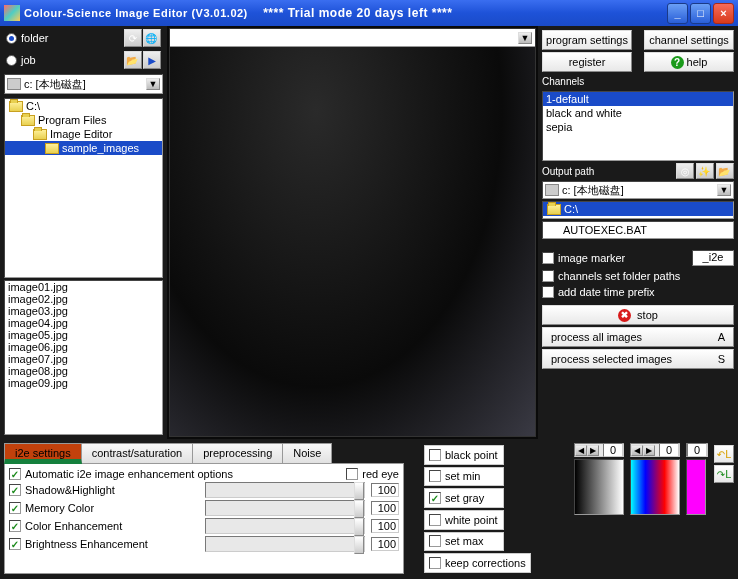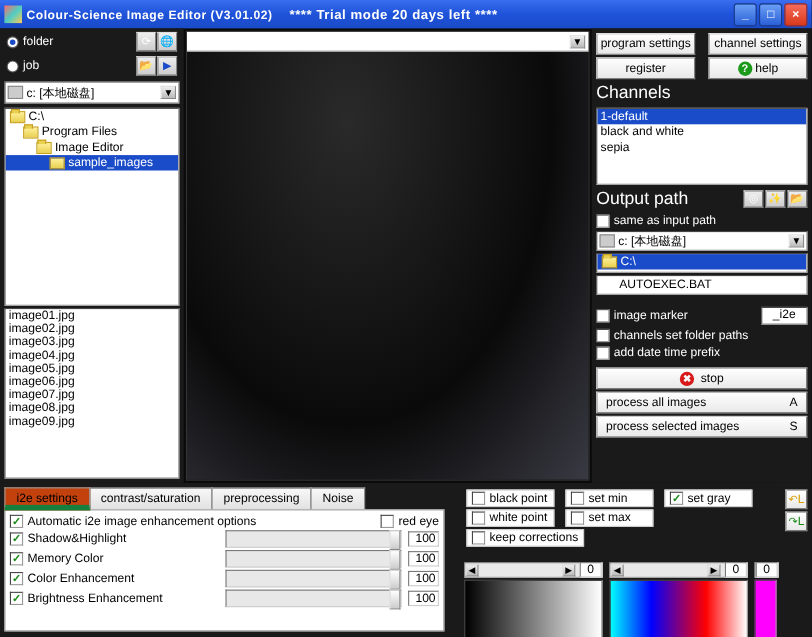--- a/index.html
+++ b/index.html
@@ -46,21 +46,21 @@
 
 .preview { flex: 1; background: radial-gradient(ellipse at 40% 20%, #2a2a2a, #0a0a0a 60%, #3a3a44 100%); position: relative; border: 1px solid #333; margin: 2px; }
 .preview-top { height: 18px; background: #fff; border-bottom: 1px solid #999; display: flex; align-items: center; padding: 0 3px; font-size: 10px; }
 .preview-top .dd { width: 14px; background: linear-gradient(#eee,#bbb); border: 1px outset #ddd; text-align: center; margin-left: auto; font-size: 9px; }
 
 
 .right-panel { width: 200px; background: #1a1a1a; padding: 4px; display: flex; flex-direction: column; gap: 2px; color: white; }
 .rp-row { display: flex; gap: 12px; }
 .rp-btn { flex: 1; height: 20px; background: linear-gradient(to bottom, #fff, #e8e8e8); border: 1px outset #ddd; color: #000; display: flex; align-items: center; justify-content: center; cursor: pointer; gap: 3px; }
 .help-icon { width: 13px; height: 13px; background: #1a9a1a; border-radius: 50%; color: white; font-weight: bold; display: flex; align-items: center; justify-content: center; font-size: 10px; }
-.section-label { color: #fff; padding: 2px 0; font-size: 16px; }
+.section-label { color: #fff; padding: 2px 0; font-size: 10px; }
 .channels-list { background: #fff; border: 1px inset #999; height: 70px; overflow: auto; }
 .ch-item { padding: 1px 3px; color: #000; }
 .ch-item.sel { background: #1a4bc8; color: #fff; }
 
 .output-icons { display: flex; gap: 2px; justify-content: flex-end; }
 .out-icon { width: 18px; height: 16px; background: linear-gradient(#eee,#ccc); border: 1px outset #ddd; display: flex; align-items: center; justify-content: center; font-size: 10px; cursor: pointer; }
 
 .chk-row { display: flex; align-items: center; gap: 4px; padding: 1px 0; color: #fff; }
 .chk { width: 12px; height: 12px; background: #fff; border: 1px inset #999; display: inline-flex; align-items: center; justify-content: center; }
 .chk.on::after { content: '✓'; color: #1a8a1a; font-size: 10px; font-weight: bold; }
@@ -84,21 +84,21 @@
 .tabs-box { width: 400px; background: #1a1a1a; display: flex; flex-direction: column; }
 .tabs-row { display: flex; gap: 0; height: 21px; }
 .tab { background: linear-gradient(to bottom, #f8f8f8, #e0e0e0); border: 1px solid #999; border-bottom: none; padding: 3px 10px; color: #000; cursor: pointer; margin-right: -1px; }
 .tab.active { background: #c2410c; border-bottom: 5px solid #15803d; position: relative; z-index: 2; }
 .tab-body { flex: 1; background: #fff; border: 1px solid #999; padding: 4px; color: #000; display: flex; flex-direction: column; gap: 2px; position: relative; top: -1px; }
 .opt-row { display: flex; align-items: center; gap: 4px; }
 .slider { flex: 0 0 160px; height: 16px; background: #e8e8e8; border: 1px inset #ccc; position: relative; margin-left: auto; }
 .slider::after { content: ''; position: absolute; right: 0; top: -1px; width: 8px; height: 16px; background: linear-gradient(#fff,#ccc); border: 1px outset #ddd; }
 .slider-val { width: 28px; text-align: right; background: #fff; border: 1px inset #ccc; padding: 0 2px; margin-left: 2px; }
 
-.color-panel { flex: 1; display: flex; flex-direction: column; gap: 12px; padding-left: 12px; }
+.color-panel { flex: 1; display: flex; flex-direction: row; gap: 2px; padding-left: 12px; }
 .cp-checks { display: flex; flex-wrap: wrap; gap: 2px 10px; background: #1a1a1a; padding: 2px; }
 .cp-checks .chk-row { color: #000; background: #fff; padding: 1px 4px; border: 1px solid #ccc; flex: 0 0 auto; min-width: 80px; }
 .cp-sliders { display: flex; gap: 6px; }
 .cp-col { flex: 1; display: flex; flex-direction: column; gap: 2px; }
 .hslider { height: 14px; background: #e8e8e8; border: 1px inset #ccc; display: flex; align-items: center; }
 .hslider .arr { width: 12px; background: linear-gradient(#eee,#bbb); border: 1px outset #ddd; text-align: center; font-size: 8px; }
 .hslider .val { width: 20px; background: #fff; border: 1px inset #ccc; text-align: center; margin-left: 4px; }
 .gradient { height: 56px; border: 1px inset #999; }
 .grad1 { background: linear-gradient(to right, #000, #fff); }
 .grad2 { background: linear-gradient(to right, #0ff, #00f 30%, #f00 70%, #fff); }
@@ -203,24 +203,20 @@
       <div class="ch-item">sepia</div>
     </div>
     <div style="display:flex;align-items:center">
       <div class="section-label" style="flex:1">Output path</div>
       <div class="output-icons">
         <div class="out-icon">◎</div>
         <div class="out-icon">✨</div>
         <div class="out-icon">📂</div>
       </div>
     </div>
-    <div class="chk-row">
-        <span class="chk"></span>
-        <span>same as input path</span>
-      </div>
     <div class="small-combo">
         <span class="drive-icon"></span>
         <span>c: [本地磁盘]</span>
         <span class="dd">▼</span>
       </div>
     <div class="small-tree">
         <div class="tree-item sel">
           <span class="folder-icon open"></span>
           <span>C:\</span>
         </div>

